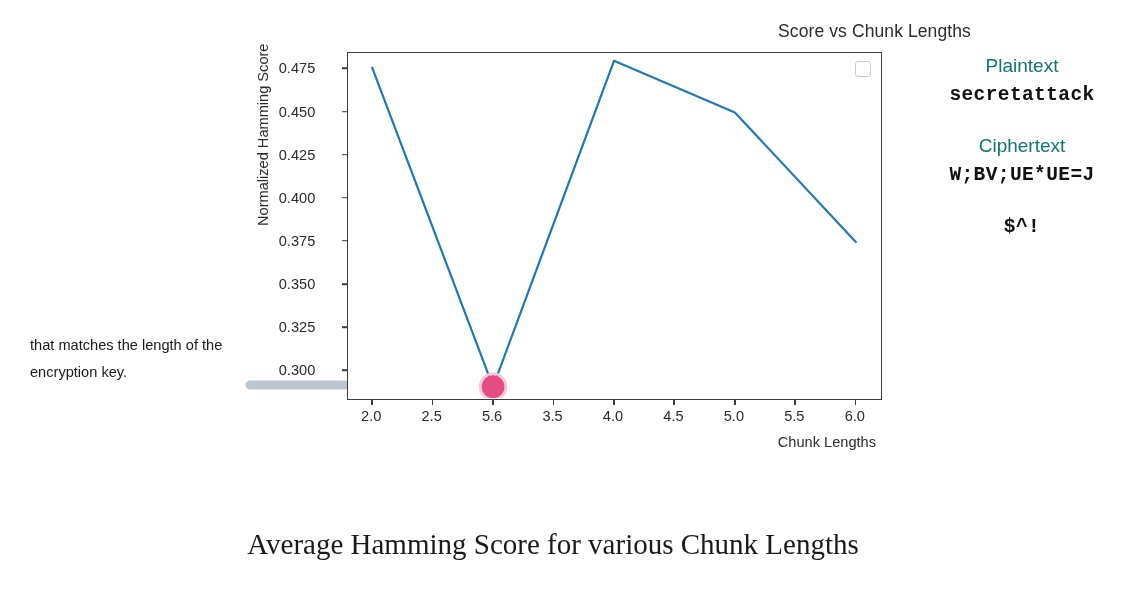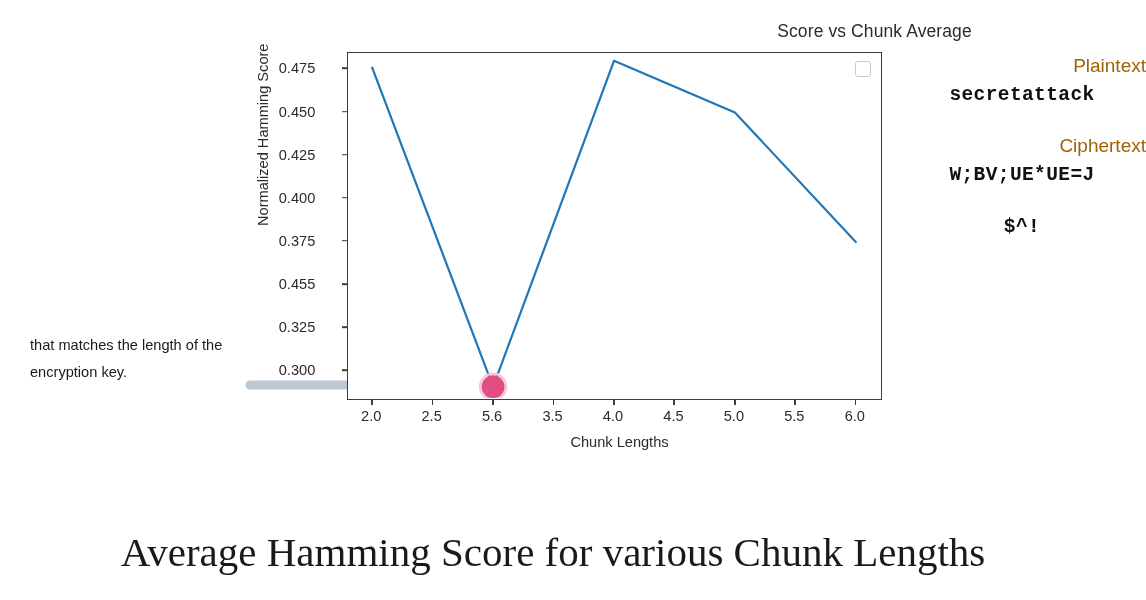--- a/index.html
+++ b/index.html
@@ -128,91 +128,90 @@
     left: -5px;
     top: 204px;
     transform: rotate(-90deg);
     transform-origin: left top;
     font-size: 14.6px;
     color: #2b2b2b;
     white-space: nowrap;
   }
   #xlabel {
     position: absolute;
-    left: 92px;
+    left: 81px;
     top: 412px;
     width: 535px;
-    text-align: center;
+    text-align: right;
     font-size: 14.6px;
     color: #2b2b2b;
   }
   #xtick-layer { position: absolute; left: 87px; top: 378px; width: 535px; height: 26px; }
   #ytick-layer { position: absolute; left: 0px;  top: 30px;  width: 87px;  height: 348px; }
 
   
   #info-panel {
     position: absolute;
     left: 898px;
     top: 52px;
     width: 248px;
     text-align: center;
   }
   .info-heading {
     font-size: 19px;
-    color: #a16207;
+    color: #0f766e;
     line-height: 28px;
-    text-align: right;
   }
   .info-value {
     font-family: Liberation Mono, monospace;
     font-weight: bold;
     font-size: 19.5px;
     color: #111111;
     line-height: 30px;
     letter-spacing: 0.4px;
   }
   .info-block { margin-bottom: 22px; }
 
   
   #caption {
     position: absolute;
     left: 0;
     top: 528px;
     width: 1106px;
     text-align: center;
     font-family: "Liberation Serif", "DejaVu Serif", serif;
-    font-size: 41px;
+    font-size: 29px;
     color: #1a1a1a;
   }
 </style>
 </head>
 <body>
 
 <div id="annotation">
   <p class="second">that matches the length of the encryption key.</p>
 </div>
 
 <div id="arrow-pointer">
   <svg width="246" height="26" viewBox="0 0 246 26" xmlns="http://www.w3.org/2000/svg">
     <path d="M 6 8.5 L 212 8.5 L 212 1.5 L 243 13 L 212 24.5 L 212 17.5 L 6 17.5 A 4.5 4.5 0 0 1 6 8.5 Z" fill="#b9c4d0" opacity="0.95"></path>
   </svg>
 </div>
 
 <div id="chart-figure">
 
-  <div id="chart-title">Score vs Chunk Average</div>
+  <div id="chart-title">Score vs Chunk Lengths</div>
 
   <div id="ylabel">Normalized Hamming Score</div>
 
   <div id="ytick-layer">
       <div class="ytick" style="top: 318.262px; right: 12px;">0.300</div>
       <div class="ytick-mark" style="top: 318.262px; right: 0px;"></div>
       <div class="ytick" style="top: 275.137px; right: 12px;">0.325</div>
       <div class="ytick-mark" style="top: 275.137px; right: 0px;"></div>
-      <div class="ytick" style="top: 232.012px; right: 12px;">0.455</div>
+      <div class="ytick" style="top: 232.012px; right: 12px;">0.350</div>
       <div class="ytick-mark" style="top: 232.012px; right: 0px;"></div>
       <div class="ytick" style="top: 188.887px; right: 12px;">0.375</div>
       <div class="ytick-mark" style="top: 188.887px; right: 0px;"></div>
       <div class="ytick" style="top: 145.762px; right: 12px;">0.400</div>
       <div class="ytick-mark" style="top: 145.762px; right: 0px;"></div>
       <div class="ytick" style="top: 102.637px; right: 12px;">0.425</div>
       <div class="ytick-mark" style="top: 102.637px; right: 0px;"></div>
       <div class="ytick" style="top: 59.5125px; right: 12px;">0.450</div>
       <div class="ytick-mark" style="top: 59.5125px; right: 0px;"></div>
       <div class="ytick" style="top: 16.3875px; right: 12px;">0.475</div>

